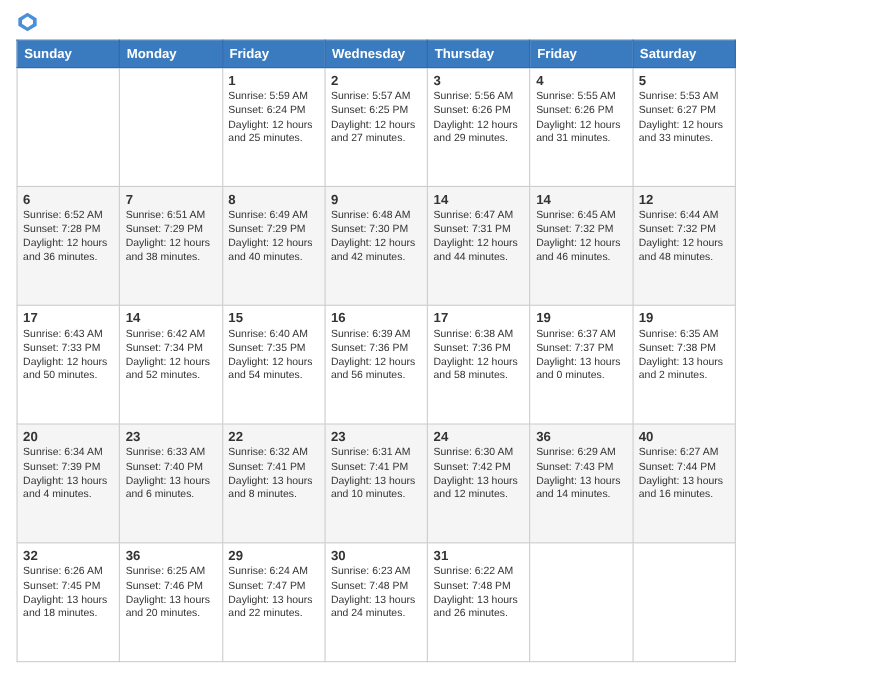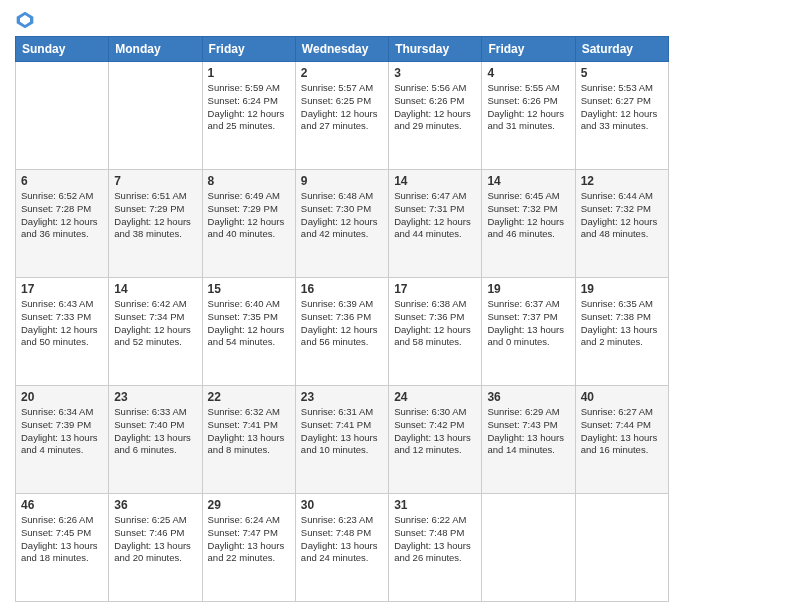--- a/index.html
+++ b/index.html
@@ -238,21 +238,21 @@
             <span class="day-number">36</span>
             <div class="day-detail">Sunrise: 6:29 AM<br>Sunset: 7:43 PM<br>Daylight: 13 hours and 14 minutes.</div>
           </td>
           <td>
             <span class="day-number">40</span>
             <div class="day-detail">Sunrise: 6:27 AM<br>Sunset: 7:44 PM<br>Daylight: 13 hours and 16 minutes.</div>
           </td>
         </tr>
         <tr class="row-normal">
           <td>
-            <span class="day-number">46</span>
+            <span class="day-number">32</span>
             <div class="day-detail">Sunrise: 6:26 AM<br>Sunset: 7:45 PM<br>Daylight: 13 hours and 18 minutes.</div>
           </td>
           <td>
             <span class="day-number">36</span>
             <div class="day-detail">Sunrise: 6:25 AM<br>Sunset: 7:46 PM<br>Daylight: 13 hours and 20 minutes.</div>
           </td>
           <td>
             <span class="day-number">29</span>
             <div class="day-detail">Sunrise: 6:24 AM<br>Sunset: 7:47 PM<br>Daylight: 13 hours and 22 minutes.</div>
           </td>

